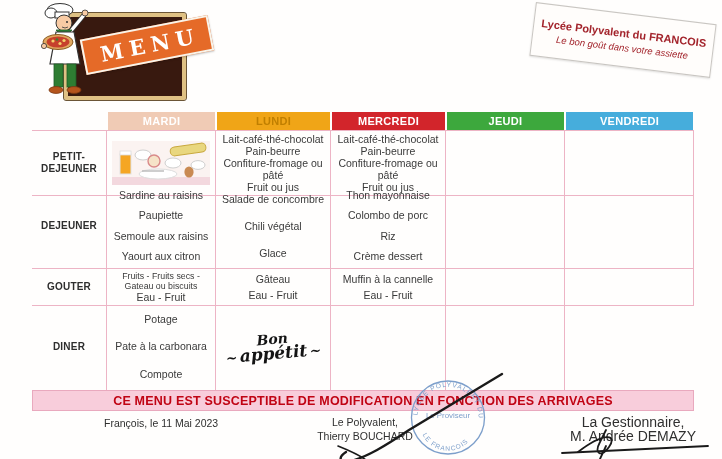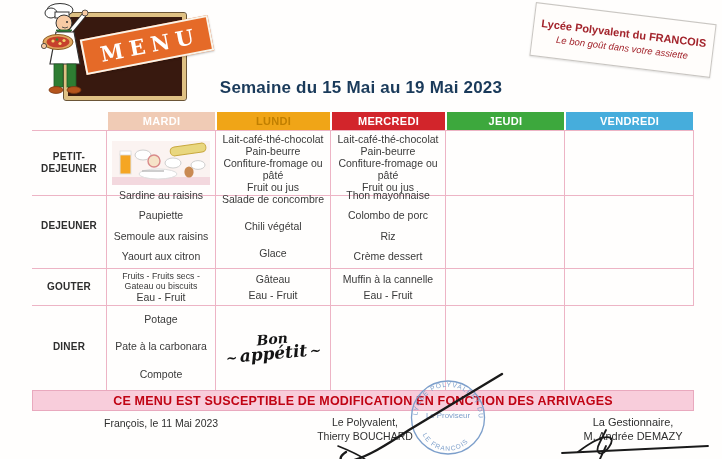--- a/index.html
+++ b/index.html
@@ -60,21 +60,21 @@
   
   .notice{position:absolute;left:32px;top:390px;width:662px;height:21px;box-sizing:border-box;
       background:#f8cddb;border:1px solid #e9a9be;display:flex;align-items:center;justify-content:center;
       color:#c00414;font-weight:bold;font-size:12.5px;letter-spacing:.2px;}
 
   
   .fdate{position:absolute;left:104px;top:417px;font-size:10.5px;color:#2f2f2f;}
   .fprov{position:absolute;left:298px;top:415px;width:134px;text-align:center;
       font-size:10.5px;line-height:14px;color:#2f2f2f;}
   .fgest{position:absolute;left:548px;top:415px;width:170px;text-align:center;
-      font-size:11px;line-height:14px;color:#2f2f2f;}
+      font-size:14px;line-height:14px;color:#2f2f2f;}
   .stamp{position:absolute;left:398px;top:376px;width:100px;height:83px;overflow:hidden;}
   .swoosh{position:absolute;left:330px;top:368px;width:190px;height:91px;pointer-events:none;}
   .gsign{position:absolute;left:556px;top:428px;width:160px;height:31px;}
 </style>
 </head>
 <body>
 
 <div class="page">
 
   <div class="chalkboard"></div>
@@ -112,21 +112,20 @@
   </svg>
   <div class="menu-banner">
     <span>MENU</span>
   </div>
 
   <div class="badge">
     <div class="bname">Lycée Polyvalent du FRANCOIS</div>
     <div class="btag">Le bon goût dans votre assiette</div>
   </div>
 
-  <div class="week-title">Semaine du 15 Mai au 19 Mai 2023</div>
 
   <div class="menu-table">
     <div class="hdr-row">
       <div></div>
       <div class="hcell h-mardi">MARDI</div>
       <div class="hcell h-lundi">LUNDI</div>
       <div class="hcell h-mercredi">MERCREDI</div>
       <div class="hcell h-jeudi">JEUDI</div>
       <div class="hcell h-vendredi">VENDREDI</div>
     </div>

